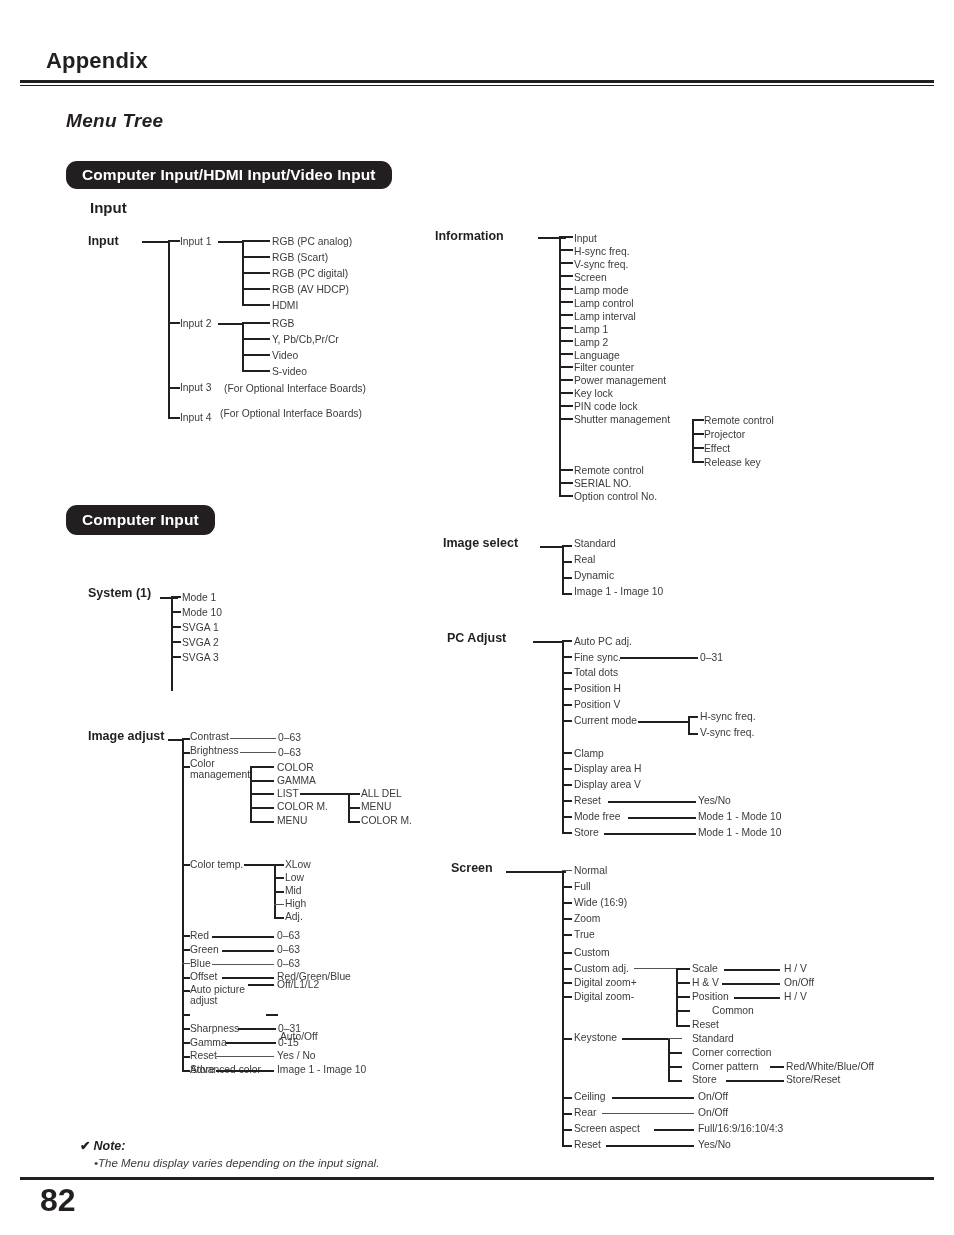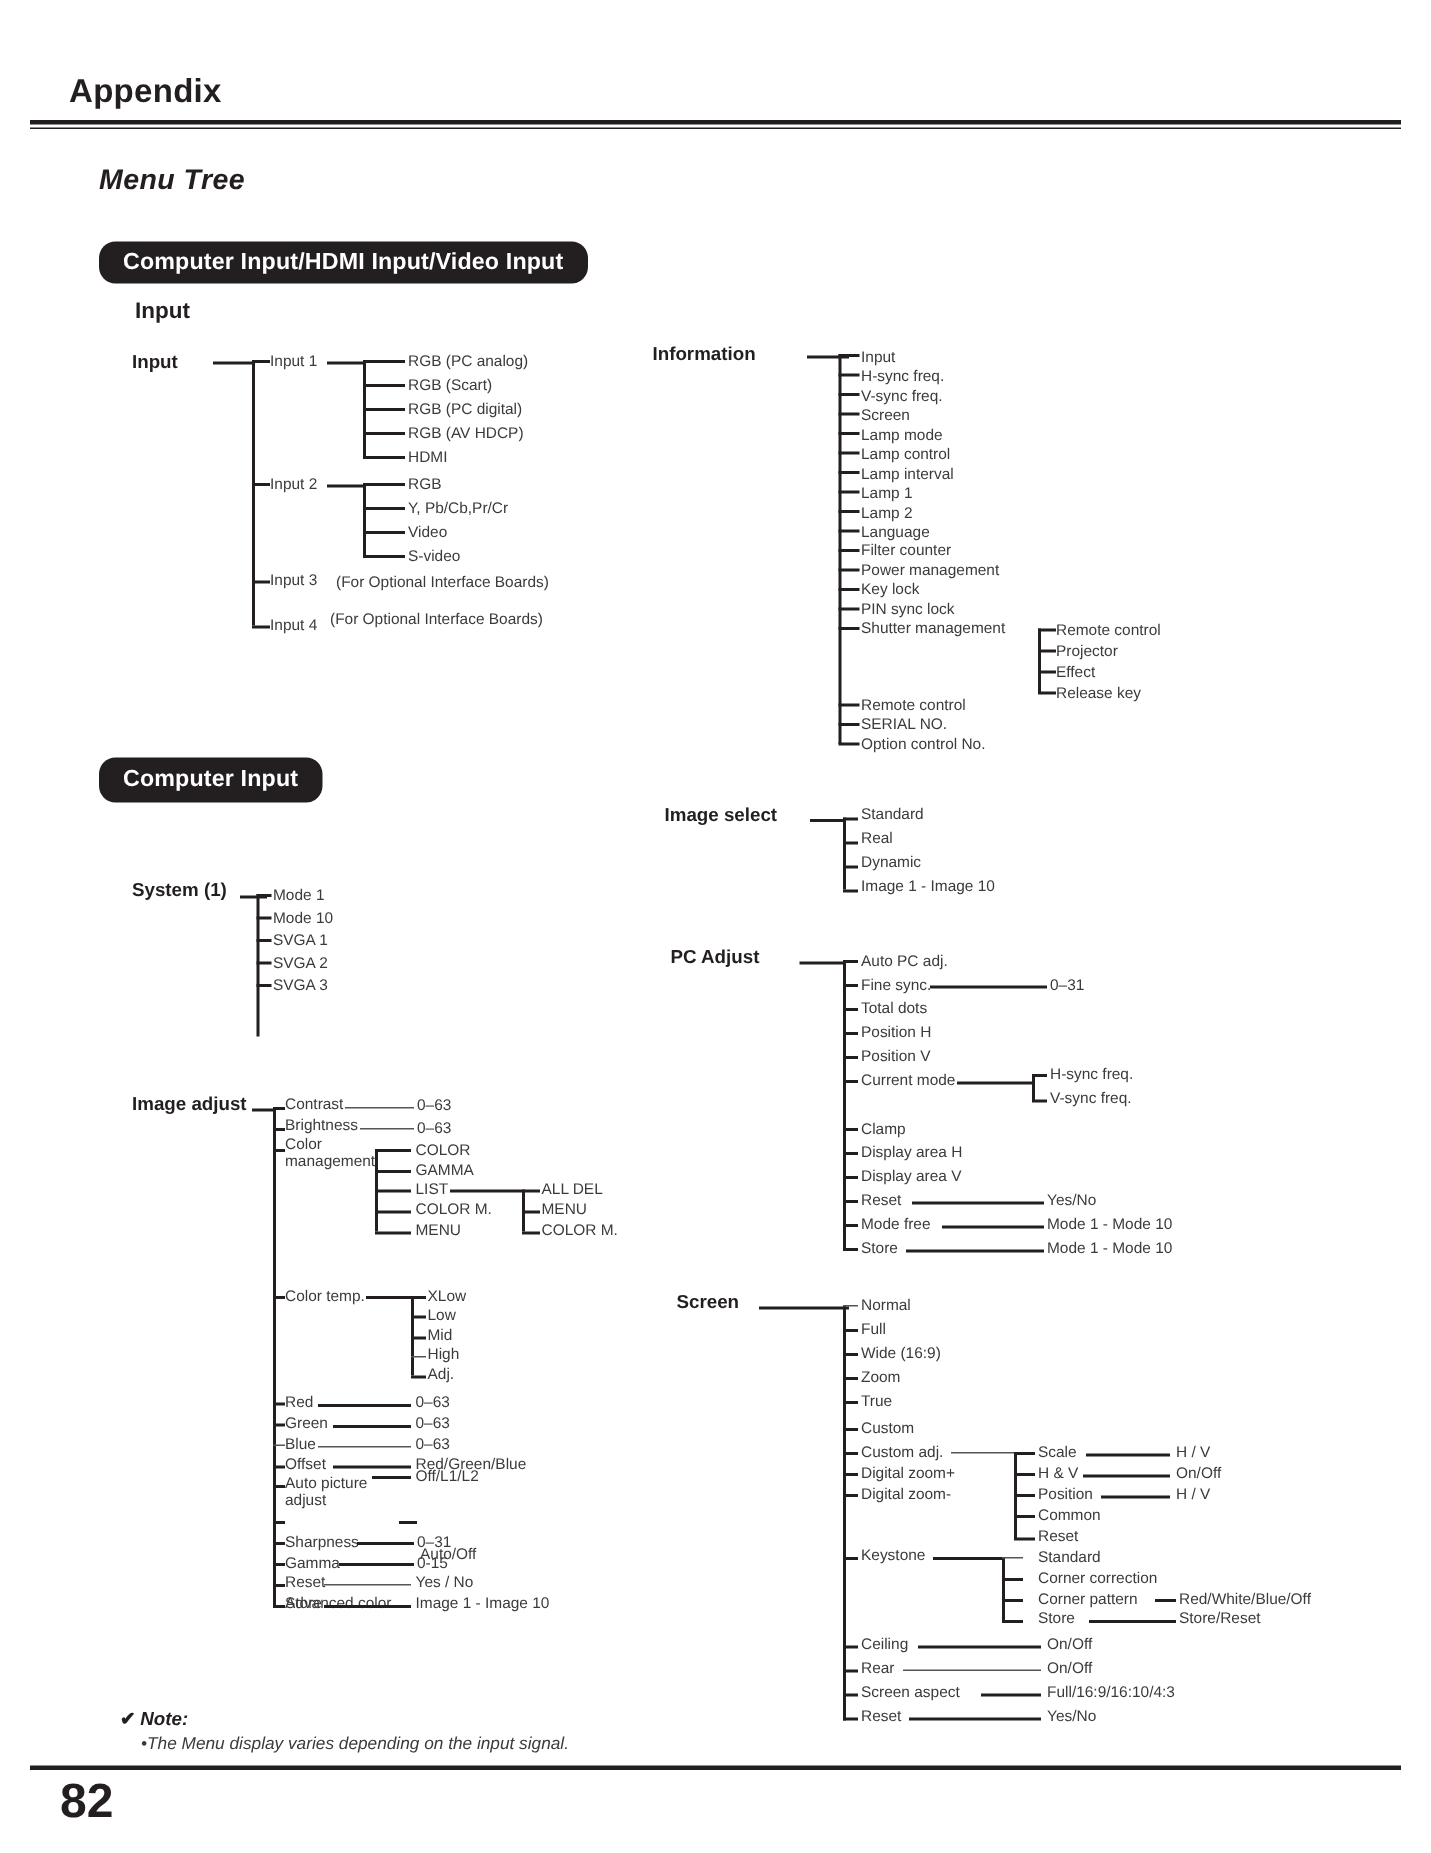--- a/index.html
+++ b/index.html
@@ -225,21 +225,21 @@
   <div class="node" style="left:574px; top:337px;">Lamp 2</div>
   <div class="hline" style="left:559px; top:353px; width:14px;"></div>
   <div class="node" style="left:574px; top:350px;">Language</div>
   <div class="hline" style="left:559px; top:366px; width:14px;"></div>
   <div class="node" style="left:574px; top:362px;">Filter counter</div>
   <div class="hline" style="left:559px; top:379px; width:14px;"></div>
   <div class="node" style="left:574px; top:375px;">Power management</div>
   <div class="hline" style="left:559px; top:392px; width:14px;"></div>
   <div class="node" style="left:574px; top:388px;">Key lock</div>
   <div class="hline" style="left:559px; top:405px; width:14px;"></div>
-  <div class="node" style="left:574px; top:401px;">PIN sync lock</div>
+  <div class="node" style="left:574px; top:401px;">PIN code lock</div>
   <div class="hline" style="left:559px; top:418px; width:14px;"></div>
   <div class="node" style="left:574px; top:414px;">Shutter management</div>
 
   <div class="hline" style="left:559px; top:469px; width:14px;"></div>
   <div class="node" style="left:574px; top:465px;">Remote control</div>
   <div class="hline" style="left:559px; top:482px; width:14px;"></div>
   <div class="node" style="left:574px; top:478px;">SERIAL NO.</div>
   <div class="hline" style="left:559px; top:495px; width:14px;"></div>
   <div class="node" style="left:574px; top:491px;">Option control No.</div>
 
@@ -458,21 +458,21 @@
   <div class="node" style="left:784px; top:963px;">H / V</div>
   <div class="hline" style="left:676px; top:982px; width:14px;"></div>
   <div class="node" style="left:692px; top:977px;">H &amp; V</div>
   <div class="hline" style="left:722px; top:983px; width:58px;"></div>
   <div class="node" style="left:784px; top:977px;">On/Off</div>
   <div class="hline" style="left:676px; top:996px; width:14px;"></div>
   <div class="node" style="left:692px; top:991px;">Position</div>
   <div class="hline" style="left:734px; top:997px; width:46px;"></div>
   <div class="node" style="left:784px; top:991px;">H / V</div>
   <div class="hline" style="left:676px; top:1010px; width:14px;"></div>
-  <div class="node" style="left:692px; top:1005px;">Common</div>
+  <div class="node" style="left:712px; top:1005px;">Common</div>
   <div class="hline" style="left:676px; top:1025px; width:14px;"></div>
   <div class="node" style="left:692px; top:1019px;">Reset</div>
 
   <div class="hline" style="left:562px; top:1038px; width:10px;"></div>
   <div class="node" style="left:574px; top:1032px;">Keystone</div>
   <div class="hline" style="left:622px; top:1038px; width:48px;"></div>
   <div class="vline" style="left:668px; top:1038px; height:42px;"></div>
   <div class="hline thin" style="left:668px; top:1038px; width:14px;"></div>
   <div class="node" style="left:692px; top:1033px;">Standard</div>
   <div class="hline" style="left:668px; top:1052px; width:14px;"></div>

